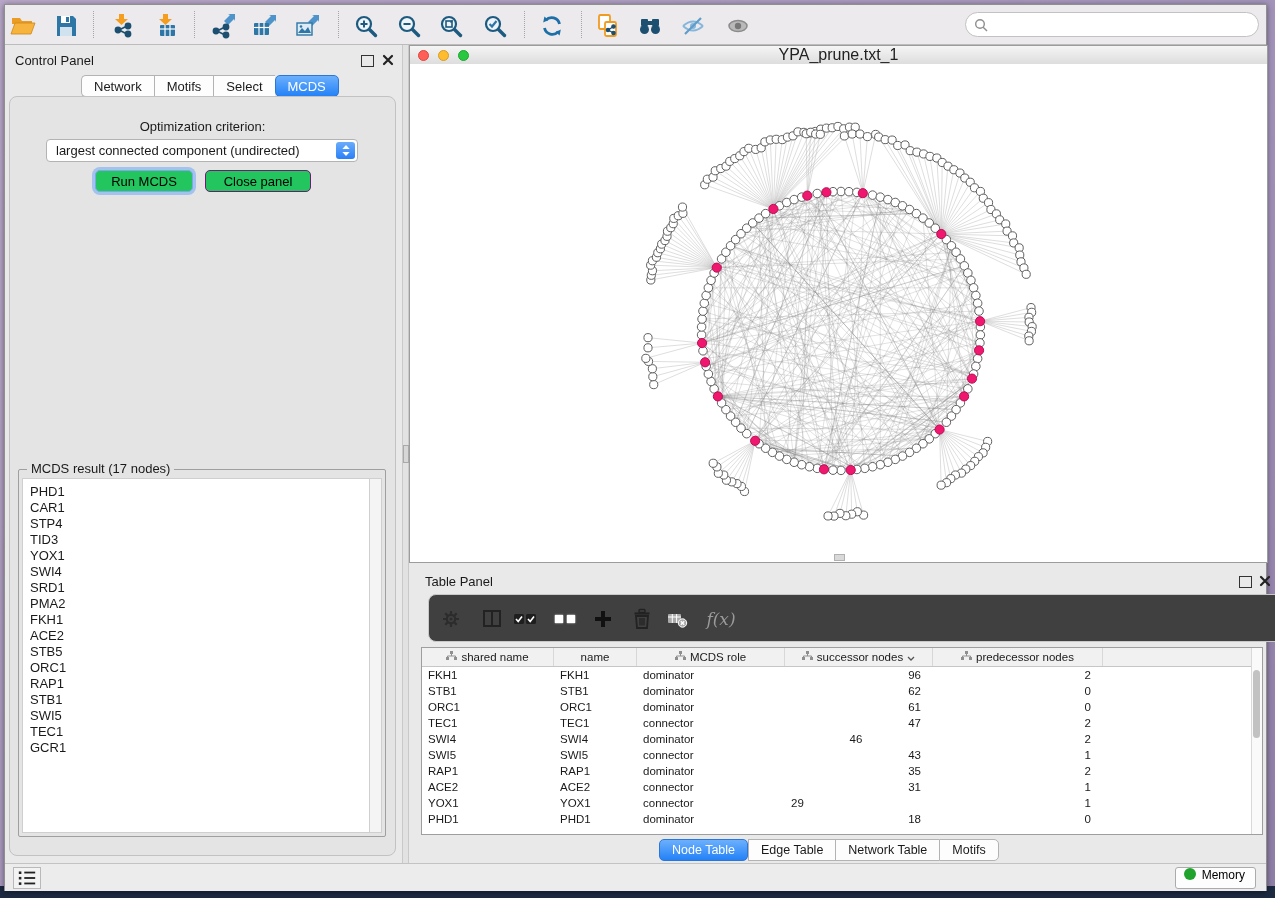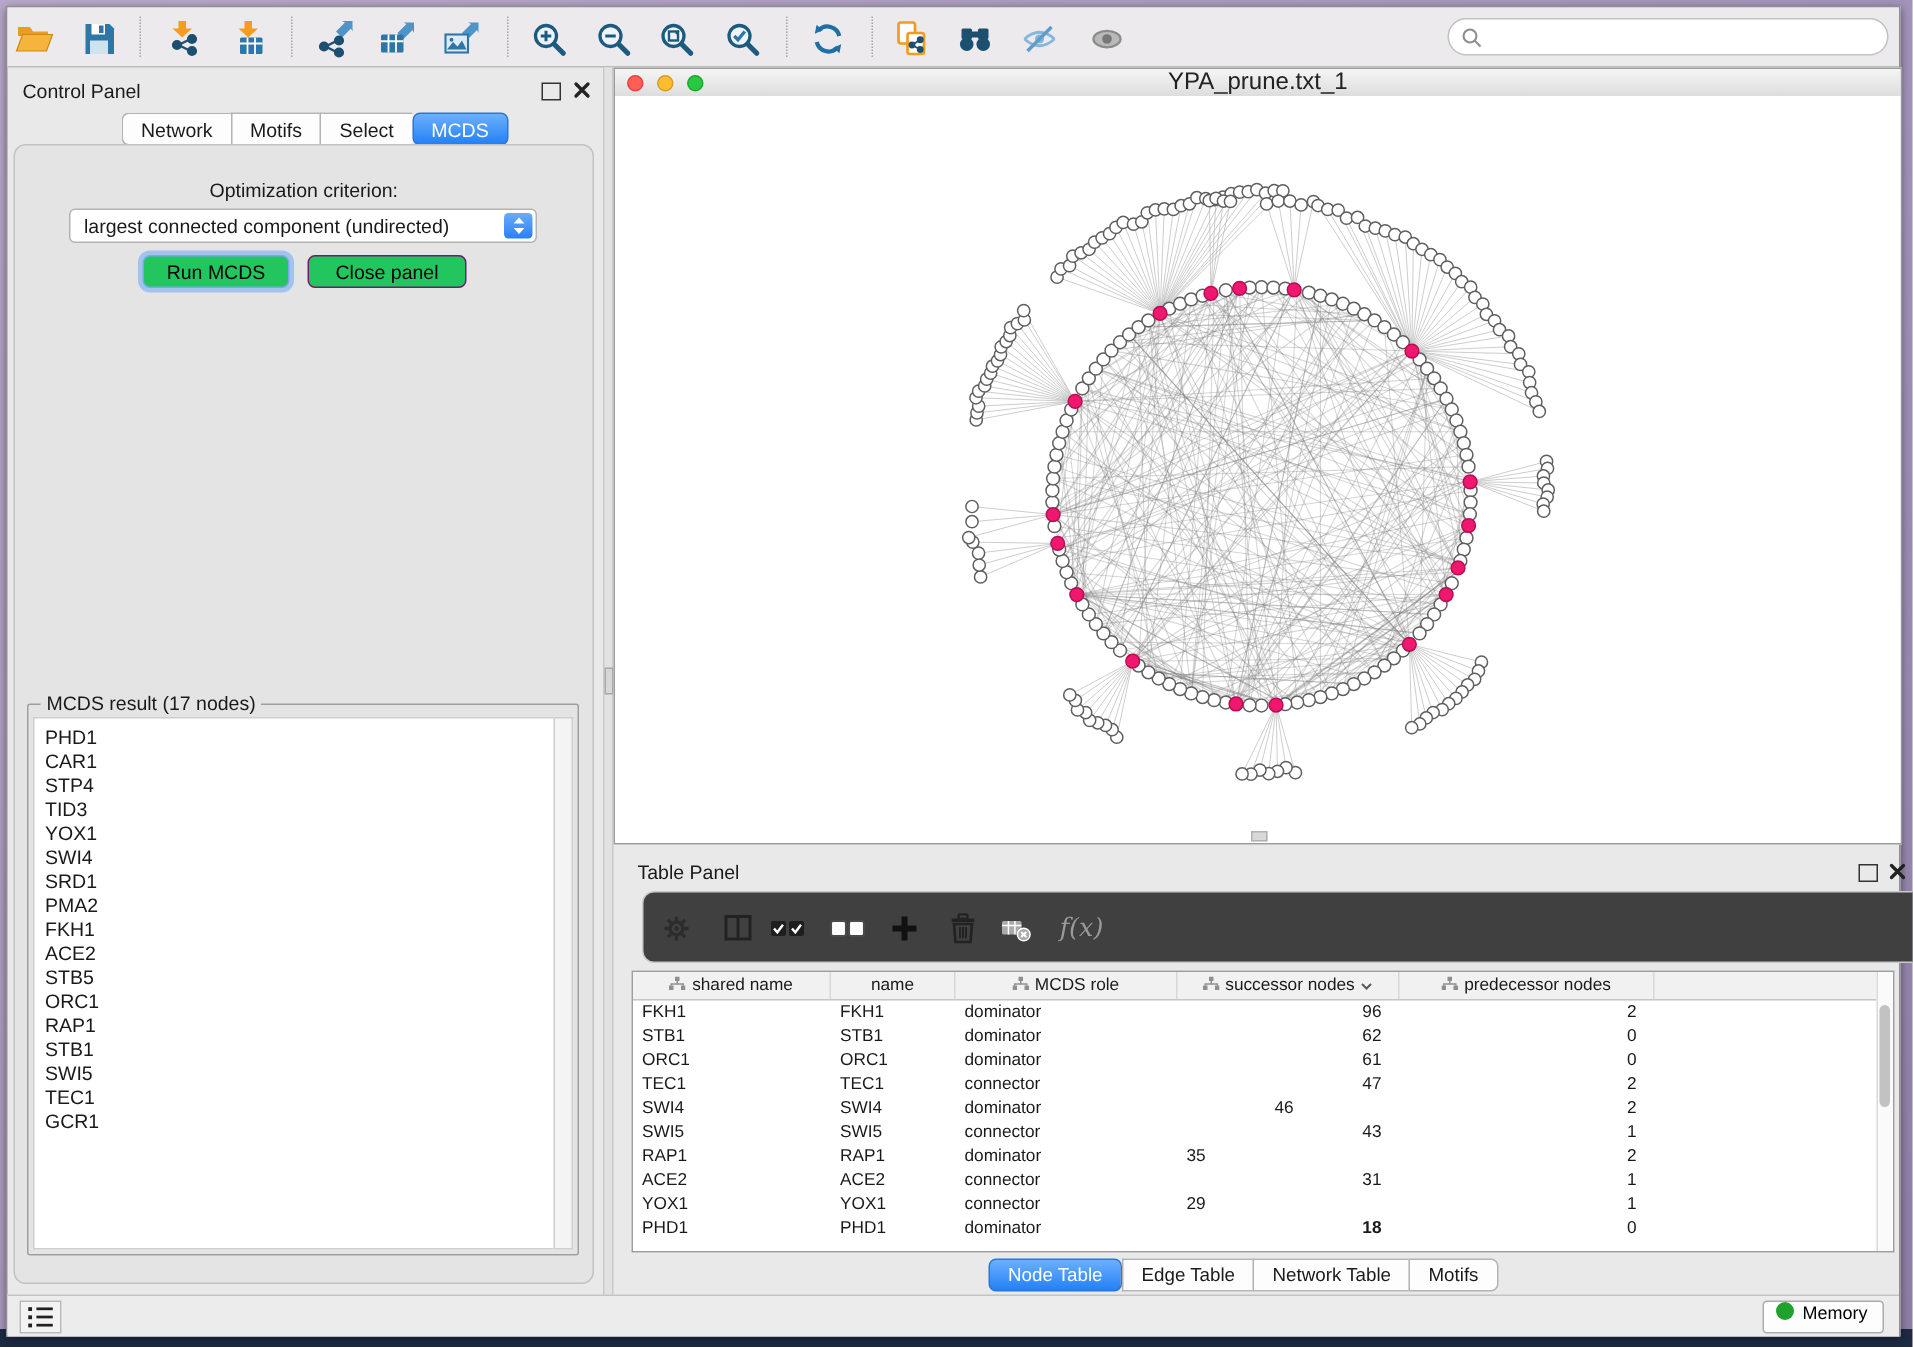--- a/index.html
+++ b/index.html
@@ -1152,42 +1152,42 @@
             <div class="td" style="width: 132px; text-align: left;">SWI5</div>
             <div class="td" style="width: 83px; text-align: left;">SWI5</div>
             <div class="td" style="width: 148px; text-align: left;">connector</div>
             <div class="td" style="width: 148px; text-align: right; padding-right: 12px;">43</div>
             <div class="td" style="width: 170px; text-align: right; padding-right: 12px;">1</div>
           </div>
           <div class="trow">
             <div class="td" style="width: 132px; text-align: left;">RAP1</div>
             <div class="td" style="width: 83px; text-align: left;">RAP1</div>
             <div class="td" style="width: 148px; text-align: left;">dominator</div>
-            <div class="td" style="width: 148px; text-align: left; padding-right: 12px;">35</div>
+            <div class="td" style="width: 148px; text-align: right; padding-right: 12px;">35</div>
             <div class="td" style="width: 170px; text-align: right; padding-right: 12px;">2</div>
           </div>
           <div class="trow">
             <div class="td" style="width: 132px; text-align: left;">ACE2</div>
             <div class="td" style="width: 83px; text-align: left;">ACE2</div>
             <div class="td" style="width: 148px; text-align: left;">connector</div>
             <div class="td" style="width: 148px; text-align: right; padding-right: 12px;">31</div>
             <div class="td" style="width: 170px; text-align: right; padding-right: 12px;">1</div>
           </div>
           <div class="trow">
             <div class="td" style="width: 132px; text-align: left;">YOX1</div>
             <div class="td" style="width: 83px; text-align: left;">YOX1</div>
             <div class="td" style="width: 148px; text-align: left;">connector</div>
             <div class="td" style="width: 148px; padding-right: 12px;">29</div>
             <div class="td" style="width: 170px; text-align: right; padding-right: 12px;">1</div>
           </div>
           <div class="trow">
             <div class="td" style="width: 132px; text-align: left;">PHD1</div>
             <div class="td" style="width: 83px; text-align: left;">PHD1</div>
             <div class="td" style="width: 148px; text-align: left;">dominator</div>
-            <div class="td" style="width: 148px; text-align: right; padding-right: 12px; font-weight: bold;">18</div>
+            <div class="td" style="width: 148px; text-align: right; padding-right: 12px;">18</div>
             <div class="td" style="width: 170px; text-align: right; padding-right: 12px;">0</div>
           </div>
         </div>
       <div class="tp-scroll">
         <div class="thumb"></div>
       </div>
     </div>
 
     <div class="tp-tabs tabrow" id="tp-tabs">
         <div class="tab active">Node Table</div>

